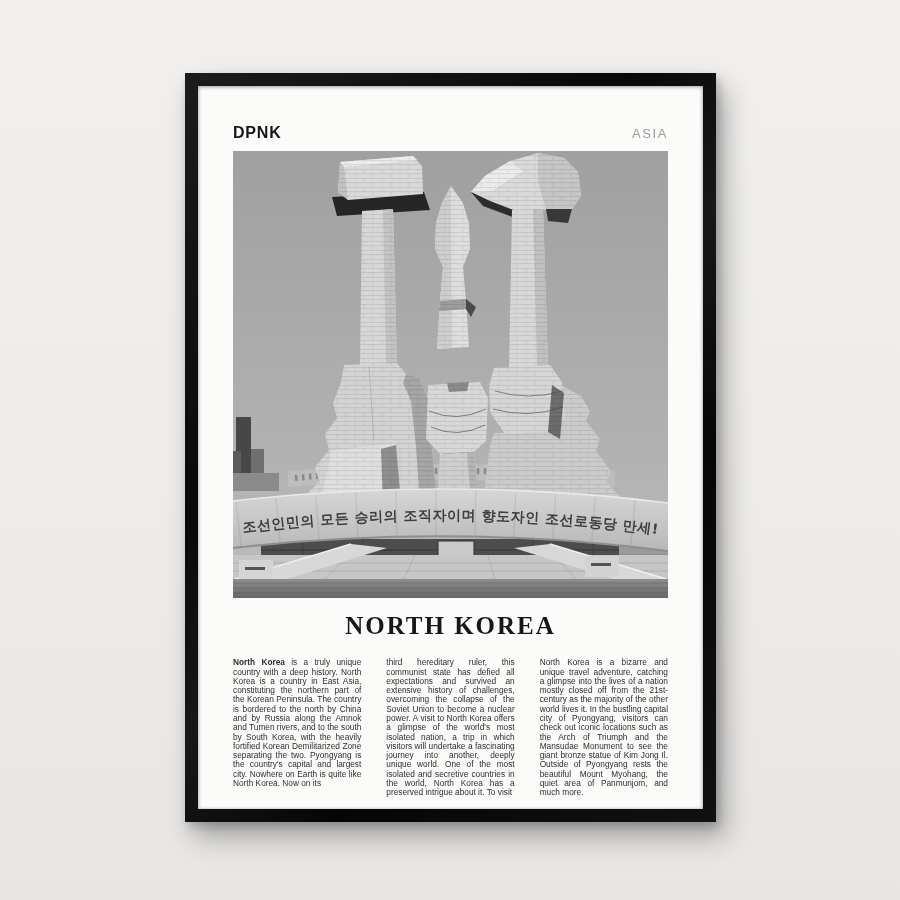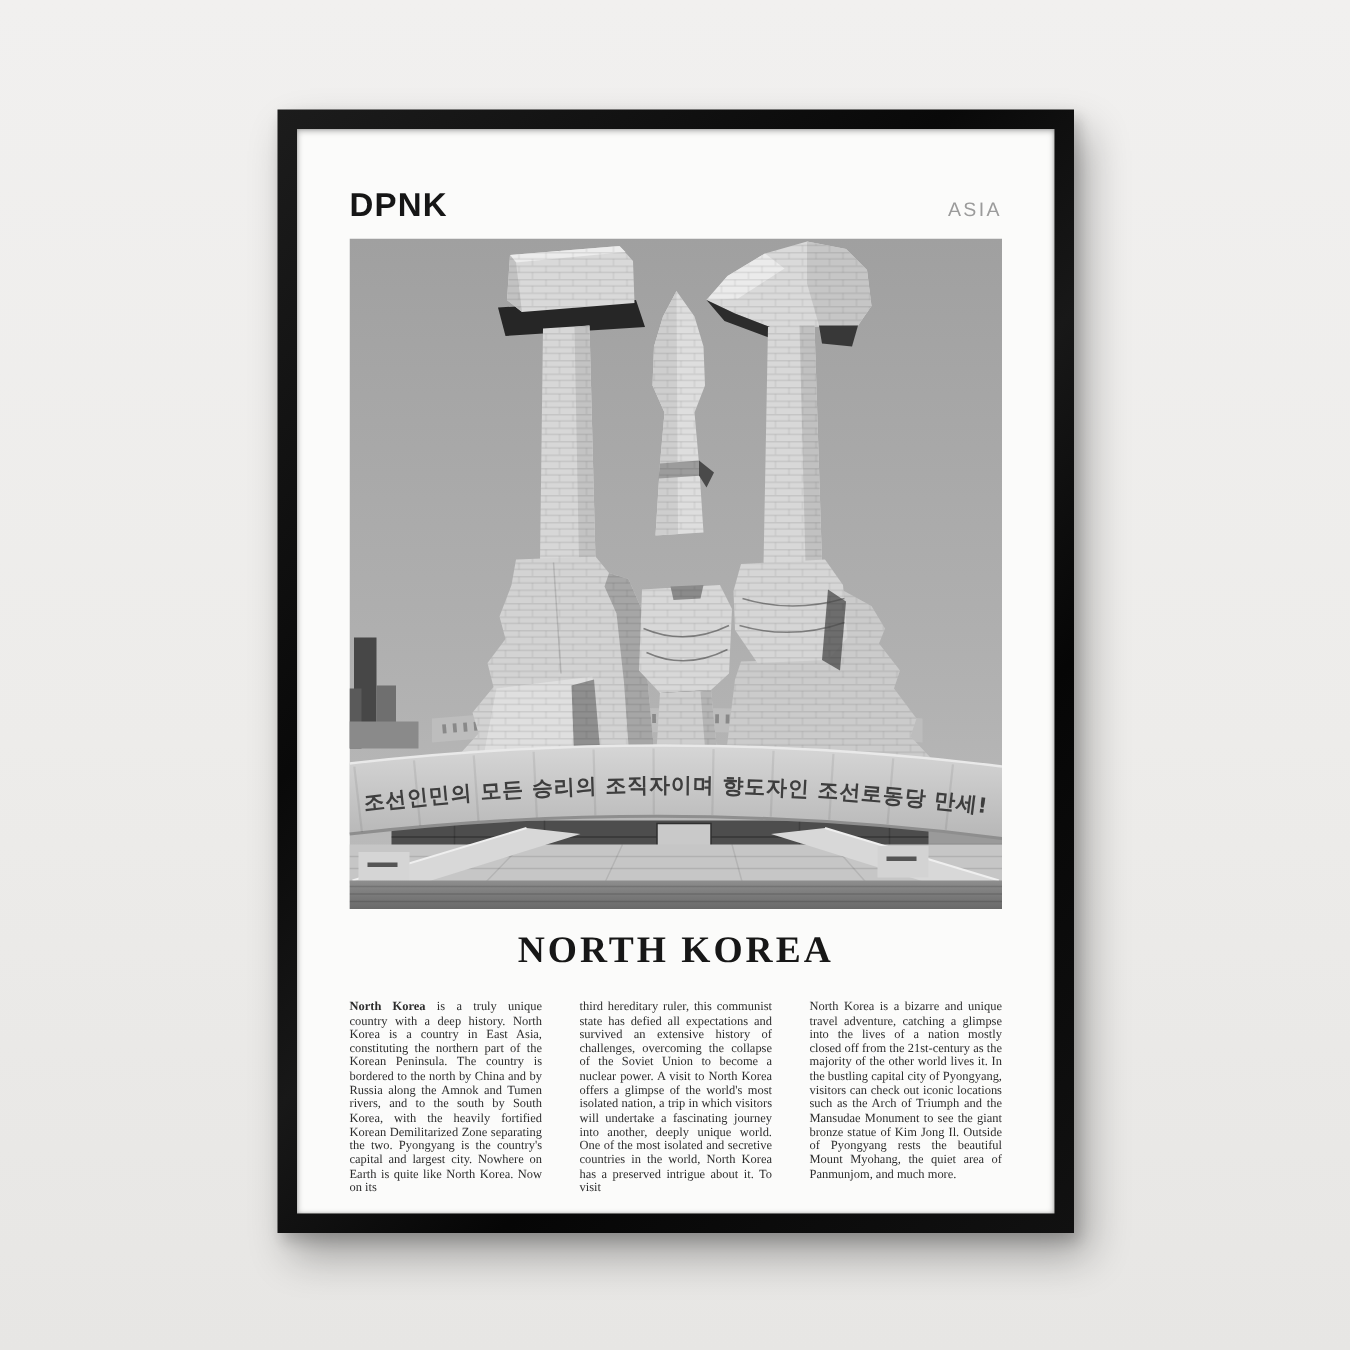--- a/index.html
+++ b/index.html
@@ -14,30 +14,30 @@
     background:linear-gradient(135deg,#1c1c1c 0%,#090909 35%,#181818 52%,#060606 70%,#111 100%);
     box-shadow:9px 15px 26px rgba(0,0,0,.30),3px 5px 9px rgba(0,0,0,.18);
   }
   .mat{
     width:100%;height:100%;box-sizing:border-box;
     background:#fbfbfa;
     box-shadow:inset 0 1px 4px rgba(0,0,0,.35),inset 0 0 2px rgba(0,0,0,.18);
     padding:38px 35px 0;display:flex;flex-direction:column;
   }
   .header{display:flex;justify-content:space-between;align-items:baseline;margin-bottom:9px;}
-  .brand{font-weight:bold;font-size:22px;letter-spacing:.8px;color:#161616;}
+  .brand{font-weight:bold;font-size:16px;letter-spacing:.8px;color:#161616;}
   .region{font-size:13px;letter-spacing:1.6px;color:#9b9b9b;}
   .photo{width:435px;height:447px;display:block;}
   .title{
     font-family:"Liberation Serif","DejaVu Serif",serif;font-weight:bold;
     font-size:25px;letter-spacing:2px;text-align:center;color:#171717;margin-top:14px;
   }
   .columns{
     display:flex;gap:25px;margin-top:10px;
-    font-family:Liberation Serif, serif;
+    font-family:Liberation Sans, sans-serif;
     font-size:8.3px;line-height:1.12;text-align:justify;color:#2d2d2d;
   }
   .col{flex:1;min-width:0;}
   .lead{font-weight:bold;}
   svg text.banner{
     font-family:"DejaVu Sans",sans-serif;font-weight:bold;
     font-size:14px;letter-spacing:.5px;
   }
 </style>
 </head>

